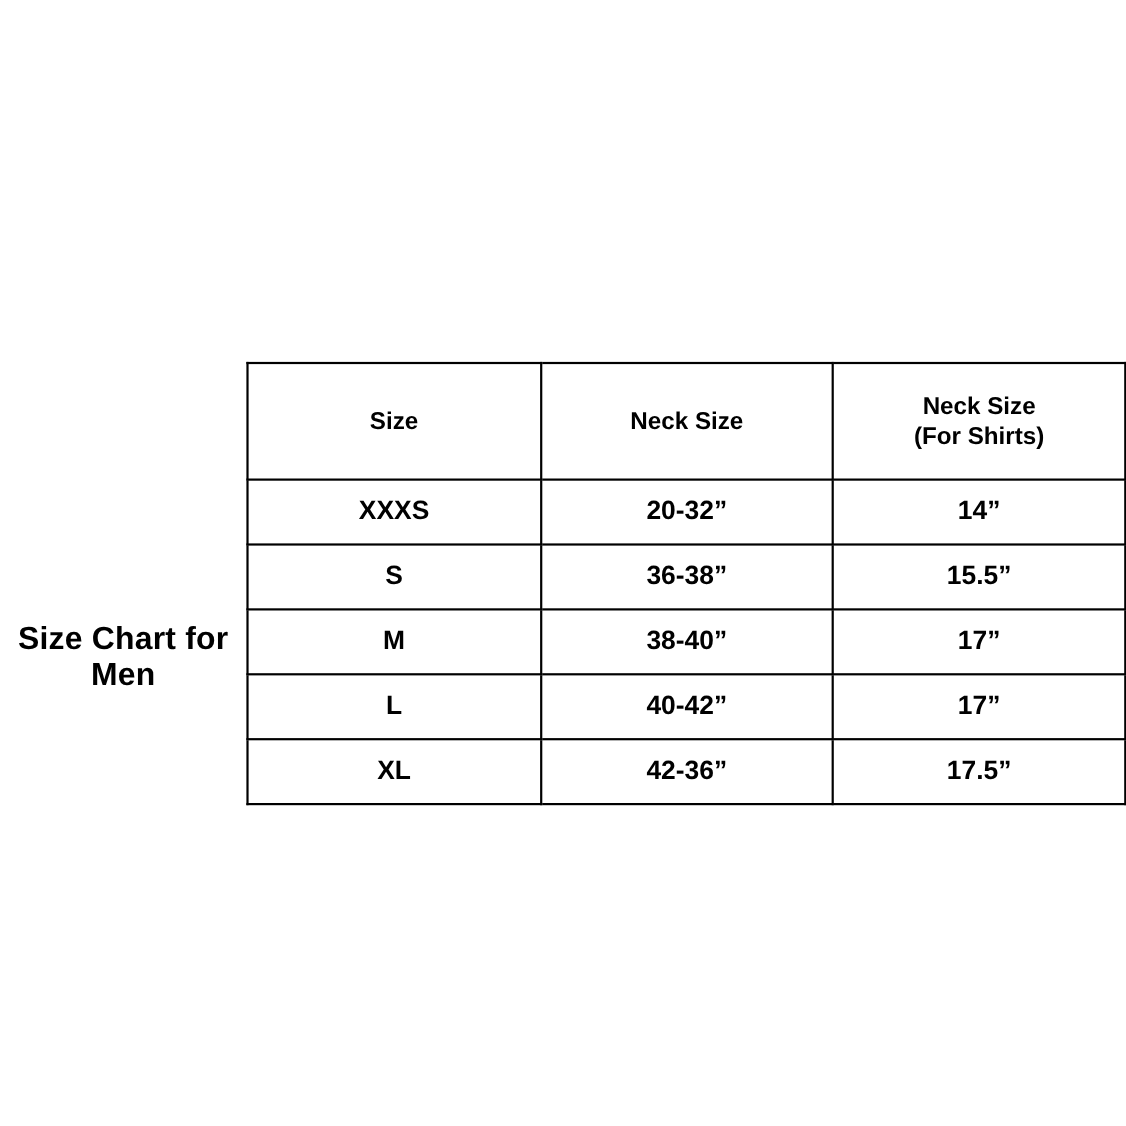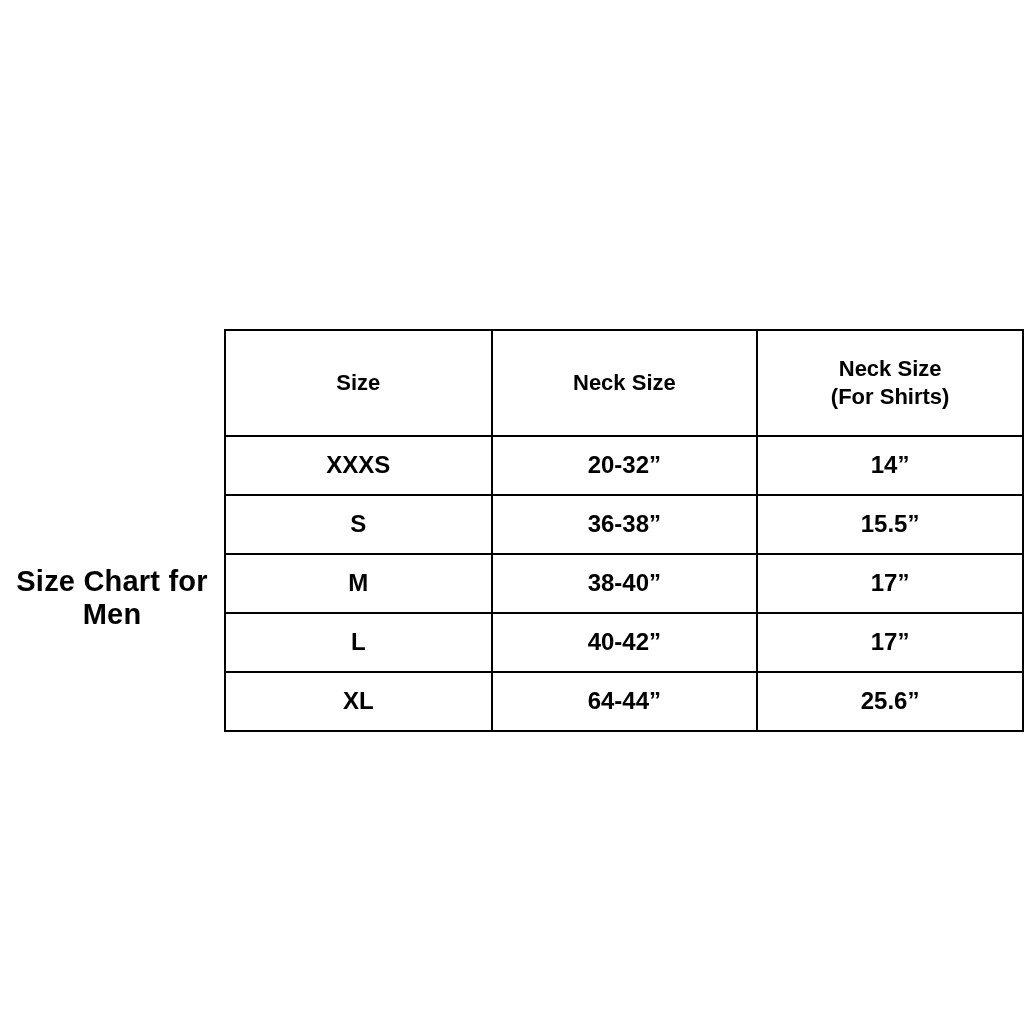--- a/index.html
+++ b/index.html
@@ -108,20 +108,20 @@
           <td>38-40”</td>
           <td>17”</td>
         </tr>
         <tr>
           <td>L</td>
           <td>40-42”</td>
           <td>17”</td>
         </tr>
         <tr>
           <td>XL</td>
-          <td>64-44”</td>
-          <td>25.6”</td>
+          <td>42-36”</td>
+          <td>17.5”</td>
         </tr>
       </tbody>
     </table>
   </div>
 
 </div>
 
 </body></html>

